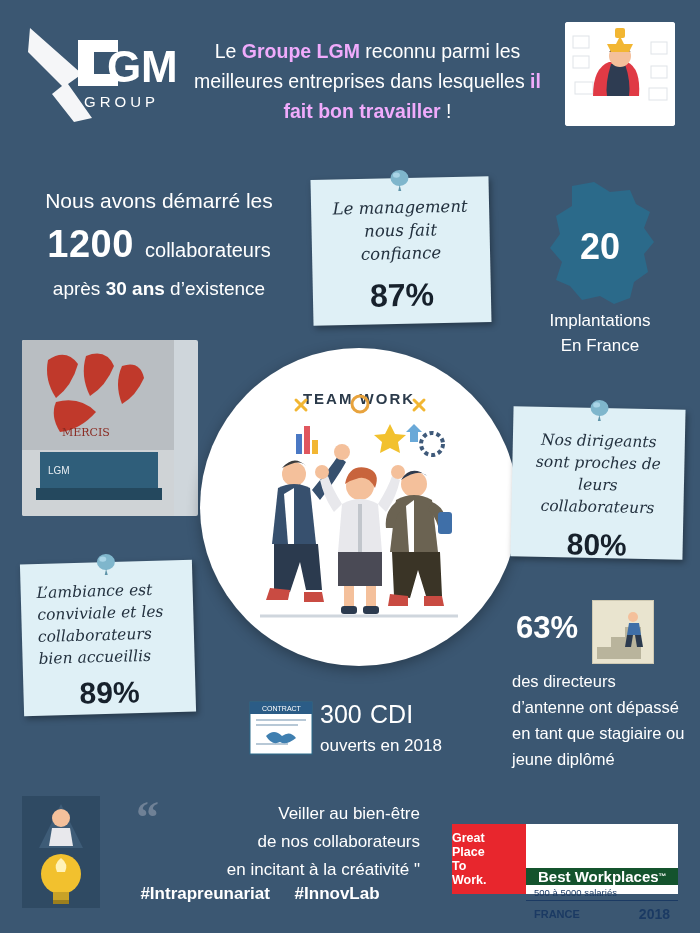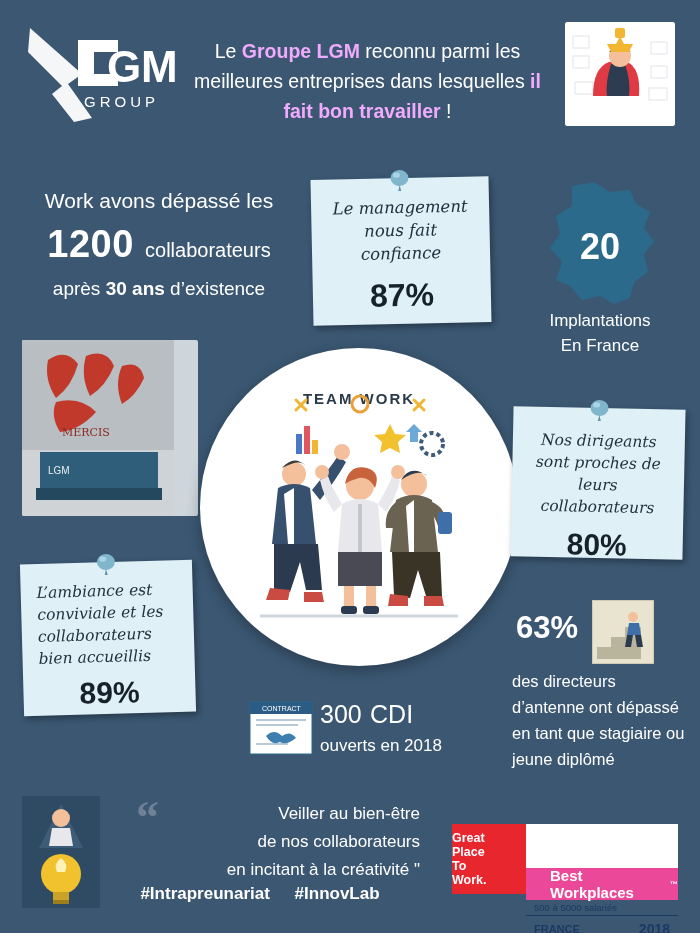--- a/index.html
+++ b/index.html
@@ -115,21 +115,21 @@
   .hashtags{position:absolute;left:100px;top:884px;width:320px;text-align:center;font-size:17px;font-weight:bold;}
   .hashtags span{margin:0 10px;}
 
   .lamp{position:absolute;left:22px;top:796px;width:78px;height:112px;background:#2f4a63;overflow:hidden;}
 
   
   .gptw{position:absolute;left:452px;top:824px;width:226px;height:70px;background:#ffffff;display:flex;}
   .gptw .left{width:74px;background:#e8262d;color:#fff;display:flex;flex-direction:column;justify-content:center;box-sizing:border-box;}
   .gptw .left div{font-size:12.5px;font-weight:bold;line-height:14px;}
   .gptw .right{flex:1;display:flex;flex-direction:column;}
-  .gptw .r-top{background:#ec4899;color:#fff;height:32px;display:flex;align-items:center;padding-left:24px;box-sizing:border-box;font-size:15px;font-weight:bold;margin-top:44px;}
+  .gptw .r-top{background:#14532d;color:#fff;height:32px;display:flex;align-items:center;padding-left:12px;box-sizing:border-box;font-size:15px;font-weight:bold;margin-top:44px;}
   .gptw .r-top sup{font-size:8px;}
   .gptw .r-mid{color:#1b3a63;font-size:9.5px;padding:2px 0 0 8px;}
   .gptw .r-bot{display:flex;justify-content:space-between;align-items:center;padding:5px 8px 0 8px;color:#1b3a63;font-size:11px;font-weight:bold;border-top:1px solid #1b3a63;margin-top:2px;height:22px;}
   .gptw .r-bot .yr{font-size:14px;font-weight:bold;}
 </style>
 </head>
 <body>
 
 <div class="stage">
 
@@ -161,21 +161,21 @@
       <path d="M44 40 q-16 6 -16 34 h46 q2 -28 -12 -34 z" fill="#e03a45"></path>
       <path d="M46 42 q-6 20 -4 32 h22 q2 -14 -4 -32 z" fill="#2e3c52"></path>
       <circle cx="55" cy="34" r="11" fill="#f4c09b"></circle>
       <path d="M44 30 q10 -12 22 0 q-6 -4 -22 0z" fill="#3b3b3b"></path>
       <path d="M55 14 l4 8 h9 l-4 8 h-18 l-4 -8 h9z" fill="#f2b632"></path>
       <rect x="50" y="6" width="10" height="10" rx="2" fill="#f2b632"></rect>
     </svg>
   </div>
 
   <div class="stat-left">
-    <div class="l1">Work avons dépassé les</div>
+    <div class="l1">Nous avons démarré les</div>
     <div class="l2">
       <span class="big">1200</span>
       &nbsp;<span>collaborateurs</span>
     </div>
     <div class="l3">
       <span>après </span><b>30 ans</b><span> d’existence</span>
     </div>
   </div>
 
   <div class="note" id="note-management">

